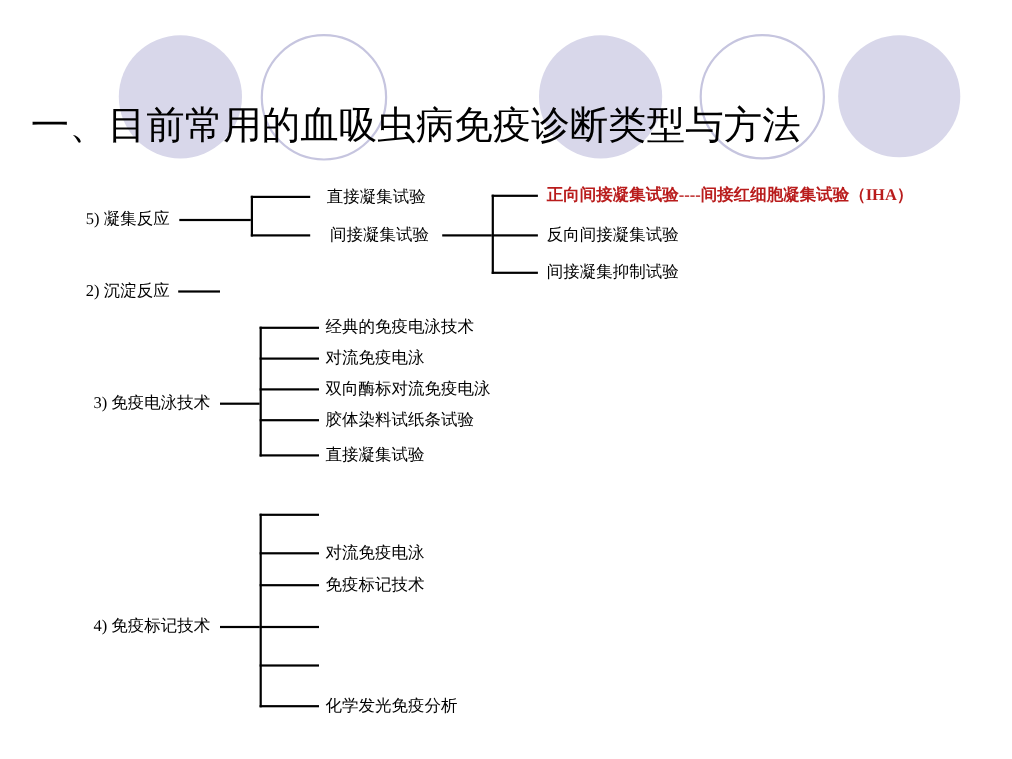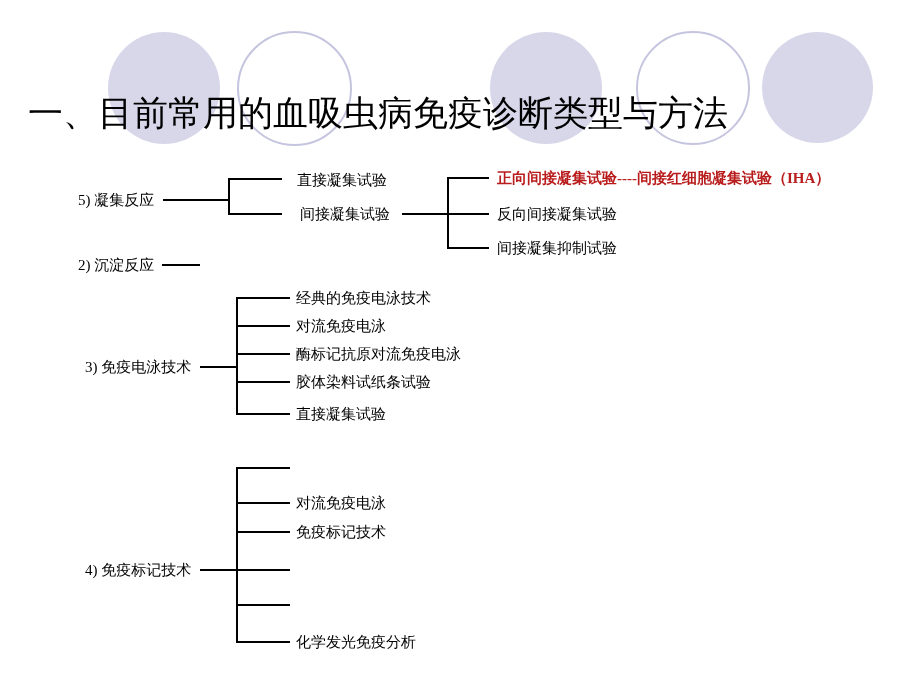--- a/index.html
+++ b/index.html
@@ -69,21 +69,21 @@
   <div class="h" style="left:200px;top:366px;width:36px"></div>
   <div class="v" style="left:236px;top:297px;height:118px"></div>
   <div class="h" style="left:236px;top:297px;width:54px"></div>
   <div class="h" style="left:236px;top:325px;width:54px"></div>
   <div class="h" style="left:236px;top:353px;width:54px"></div>
   <div class="h" style="left:236px;top:381px;width:54px"></div>
   <div class="h" style="left:236px;top:413px;width:54px"></div>
 
   <div class="t" style="left:296px;top:289px">经典的免疫电泳技术</div>
   <div class="t" style="left:296px;top:317px">对流免疫电泳</div>
-  <div class="t" style="left:296px;top:345px">酶标记抗原对流免疫电泳</div>
+  <div class="t" style="left:296px;top:345px">双向酶标对流免疫电泳</div>
   <div class="t" style="left:296px;top:373px">胶体染料试纸条试验</div>
   <div class="t" style="left:296px;top:405px">直接凝集试验</div>
 
   <div class="t" style="left:85px;top:561px">4) 免疫标记技术</div>
   <div class="h" style="left:200px;top:569px;width:36px"></div>
   <div class="v" style="left:236px;top:467px;height:176px"></div>
   <div class="h" style="left:236px;top:467px;width:54px"></div>
   <div class="h" style="left:236px;top:502px;width:54px"></div>
   <div class="h" style="left:236px;top:531px;width:54px"></div>
   <div class="h" style="left:236px;top:569px;width:54px"></div>

